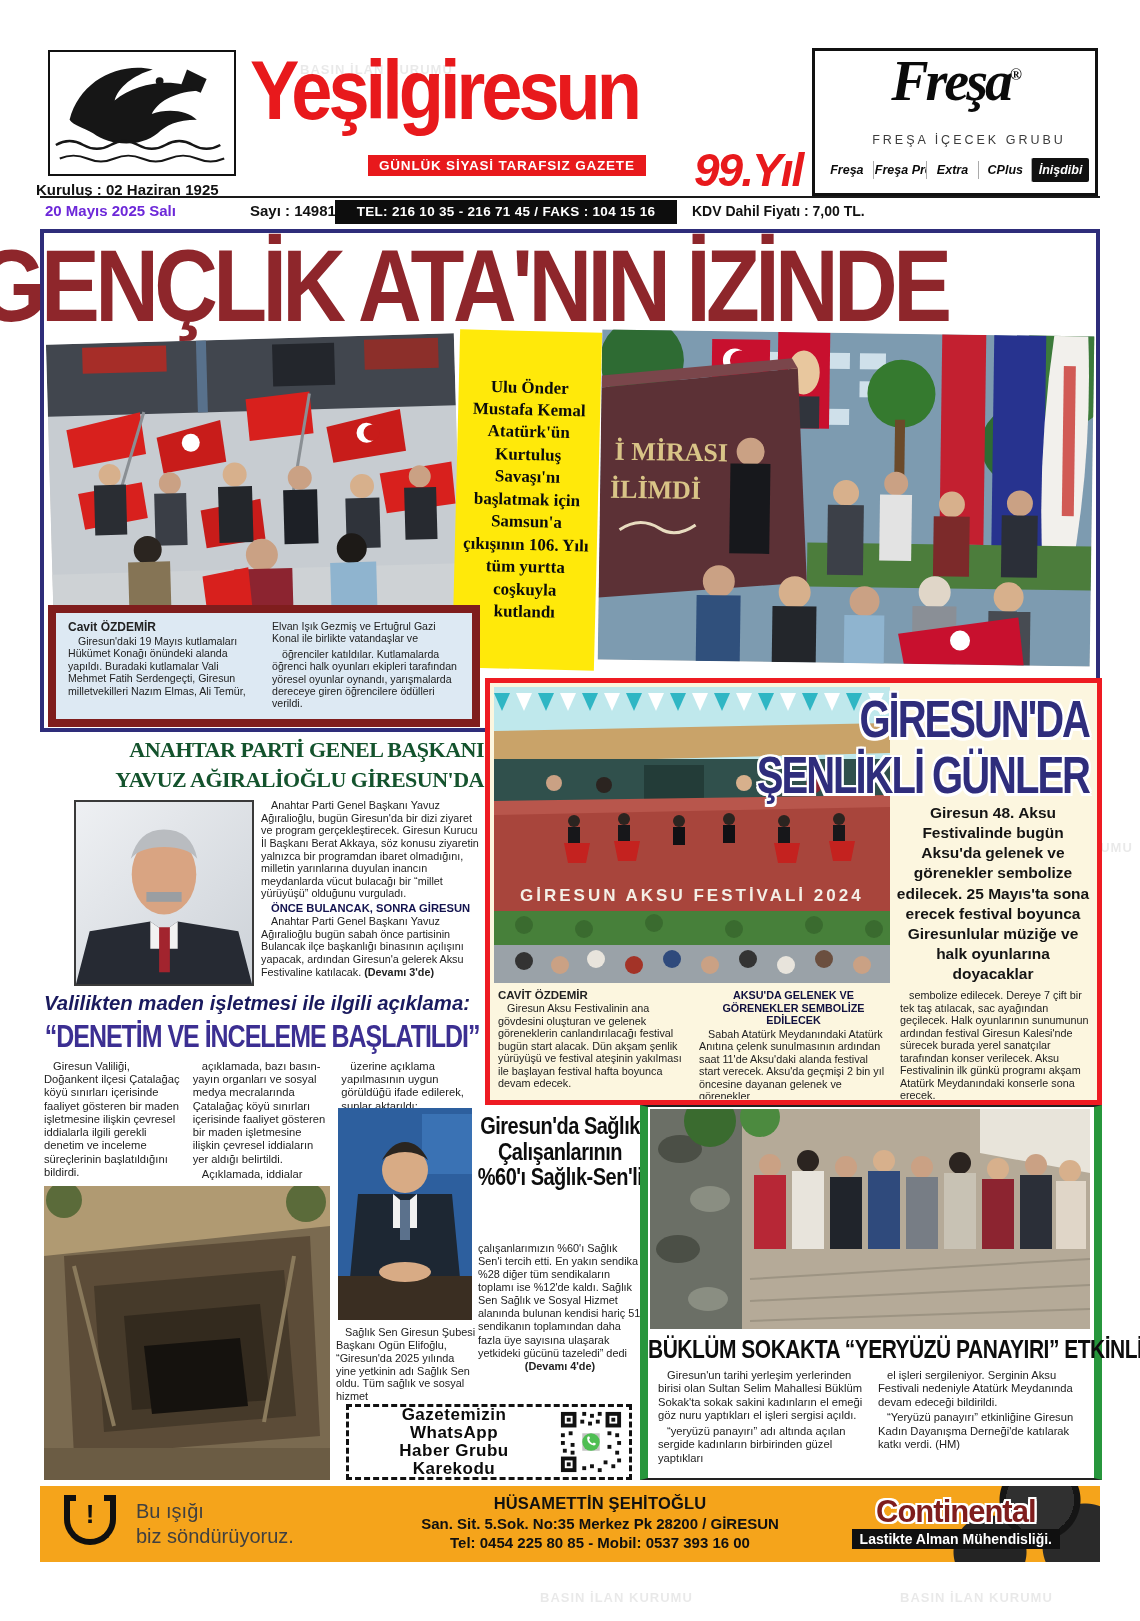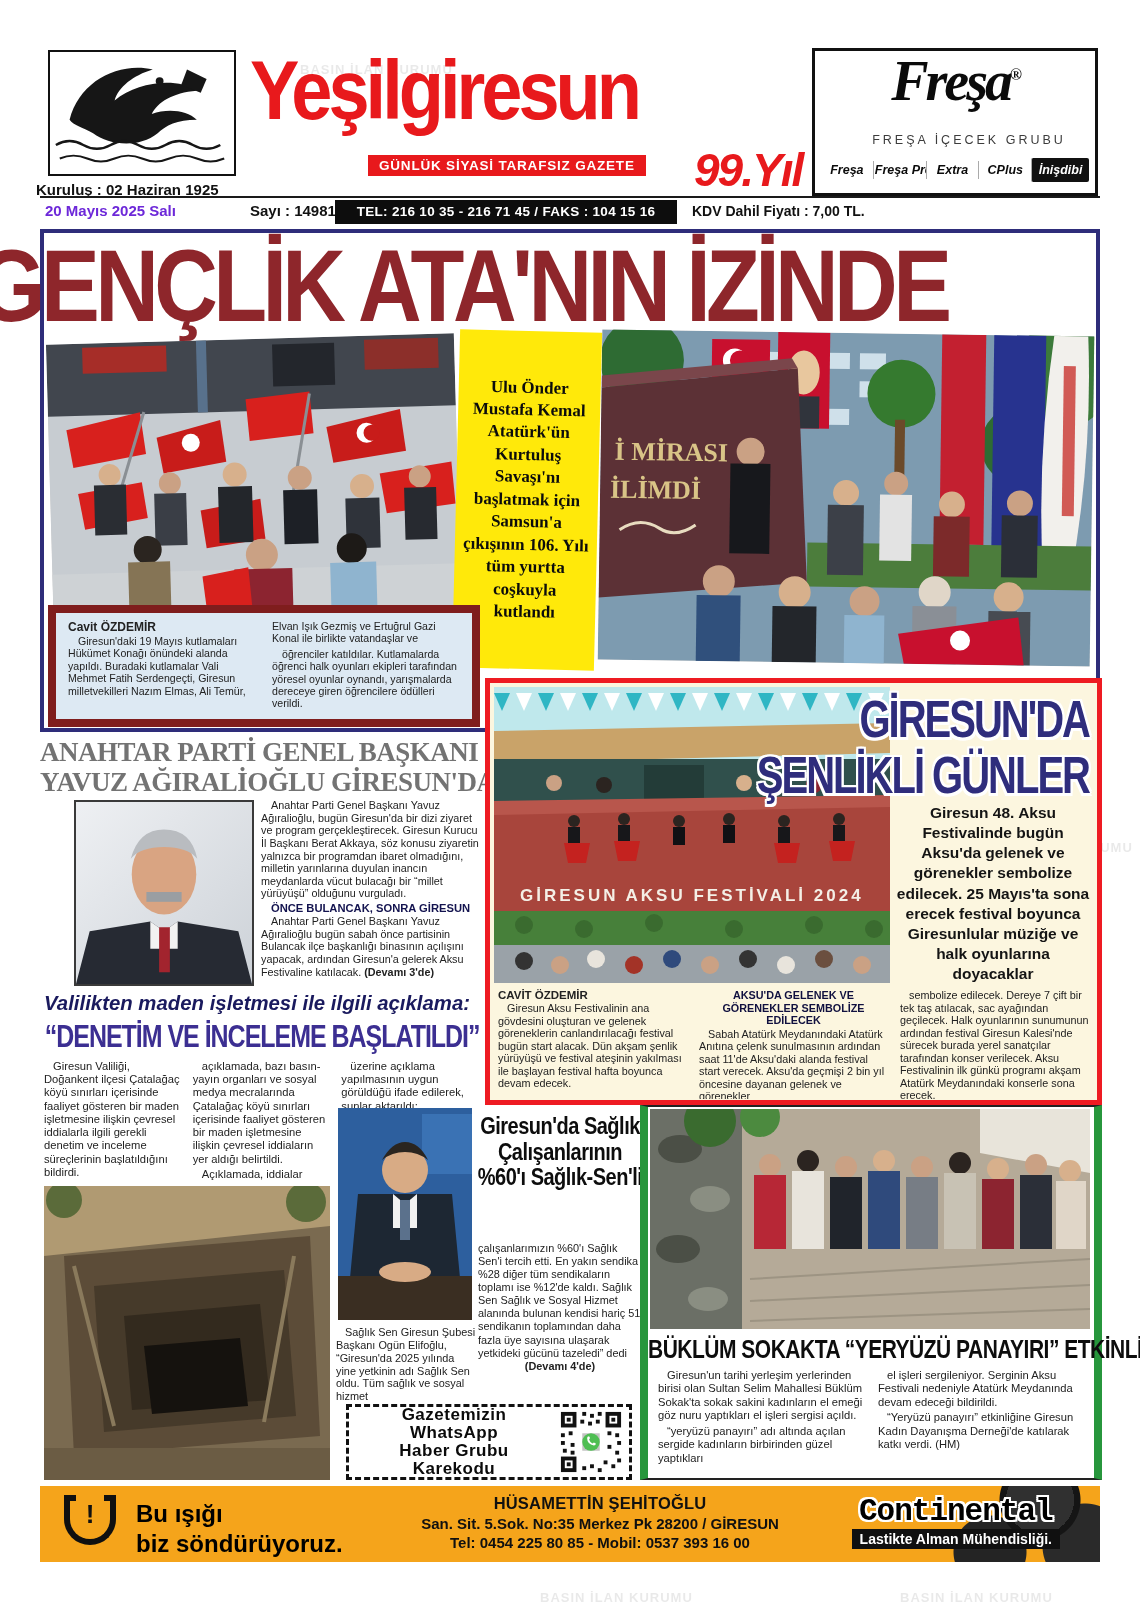--- a/index.html
+++ b/index.html
@@ -36,21 +36,21 @@
   #lead-headline { display:inline-block; font-size:76px; font-weight:bold; letter-spacing:-4px; color:#8e262b; line-height:1; transform:scale(1.16,1.34); transform-origin:top center; white-space:nowrap; }
   .photo { position:absolute; overflow:hidden; background:#ccc; }
   #photo-march { left:6px; top:106px; width:408px; height:296px; transform:rotate(-1.6deg); z-index:2; }
   #yellow-note { position:absolute; left:412px; top:98px; width:142px; height:338px; background:#ffe90a; transform:rotate(1.4deg); z-index:3; display:flex; align-items:center; padding:10px 8px; font-family:"Liberation Serif", serif; font-weight:bold; font-size:17px; line-height:1.32; text-align:center; color:#0c0c0c; }
   #photo-monument { left:556px; top:100px; width:492px; height:330px; transform:rotate(.8deg); z-index:1; }
   #lead-caption { position:absolute; left:4px; top:372px; width:432px; height:122px; background:#dde9f3; border:8px solid #7f1d1d; padding:7px 12px; column-count:2; column-gap:16px; font-size:10.6px; line-height:1.17; color:#222; overflow:hidden; z-index:4; }
   #lead-caption .byline { font-weight:bold; font-size:12px; display:block; margin-bottom:1px; }
   #lead-caption p { margin:0 0 3px 0; text-indent:10px; }
 
   
-  .serif-head { position:absolute; width:444px; left:40px; text-align:left; font-family:"Liberation Serif", serif; font-weight:bold; font-size:27px; color:#737373; letter-spacing:-.5px; white-space:nowrap; }
+  .serif-head { position:absolute; width:444px; left:40px; text-align:right; font-family:"Liberation Serif", serif; font-weight:bold; font-size:22px; color:#14532d; letter-spacing:-.5px; white-space:nowrap; }
   #anahtar-h1 { top:737px; }
   #anahtar-h2 { top:767px; }
   #anahtar-photo { left:74px; top:800px; width:180px; height:186px; border:2px solid #3a3a3a; }
   #anahtar-text { left:261px; top:799px; width:219px; height:192px; font-size:10.8px; line-height:1.17; color:#222; overflow:hidden; }
   #anahtar-text p { margin:0 0 2px 0; text-indent:10px; }
   #anahtar-sub { text-align:center; font-weight:bold; color:#13134f; font-size:11.2px; }
   .more { font-weight:bold; white-space:nowrap; }
 
   
   #festival-box { left:485px; top:678px; width:617px; height:427px; border:5px solid #ee1b22; background:#fcf6df; z-index:6; }
@@ -96,31 +96,31 @@
   #buklum-cols { position:absolute; left:10px; right:10px; top:262px; height:106px; display:flex; gap:14px; font-size:11.2px; line-height:1.2; color:#222; overflow:hidden; }
   #buklum-cols > div { flex:1; }
   #buklum-cols p { margin:0 0 2px 0; text-indent:9px; }
 
   
   #footer { left:40px; top:1486px; width:1060px; height:76px; background:#f5a41b; overflow:hidden; }
   #tpms { position:absolute; left:24px; top:13px; width:52px; height:46px; border:6px solid #101010; border-top:none; border-radius:0 0 28px 28px; }
   #tpms::before, #tpms::after { content:""; position:absolute; top:-4px; width:12px; height:6px; background:#101010; }
   #tpms::before { left:-6px; } #tpms::after { right:-6px; }
   #tpms-mark { position:absolute; left:0; right:0; top:2px; text-align:center; font-weight:bold; font-size:26px; color:#101010; line-height:1; }
-  #f-slogan { position:absolute; left:96px; top:13px; font-weight:bold; font-size:24px; line-height:1.25; color:#000000; }
+  #f-slogan { position:absolute; left:96px; top:13px; font-weight:normal; font-size:20px; line-height:1.25; color:#404040; }
   #f-center { position:absolute; left:330px; width:460px; top:8px; text-align:center; color:#101010; }
   #f-name { font-weight:bold; font-size:16.5px; letter-spacing:.2px; }
   #f-addr, #f-phone { font-weight:bold; font-size:15px; margin-top:2px; }
   #tires { position:absolute; right:0; top:0; width:260px; height:76px;
     background:
       radial-gradient(circle at 200px 14px, #303030 0 34px, #151515 34px 40px, transparent 41px),
       radial-gradient(circle at 245px 60px, #2a2a2a 0 42px, transparent 43px),
       radial-gradient(circle at 150px 66px, #242424 0 36px, transparent 37px); }
   #conti-wrap { position:absolute; right:40px; top:10px; text-align:center; }
-  #conti { font-family:Liberation Mono, monospace; font-weight:bold; font-size:31px; letter-spacing:-1px; color:#000000; line-height:1;
+  #conti { font-family:Liberation Sans, sans-serif; font-weight:bold; font-size:31px; letter-spacing:-1px; color:#7f1d1d; line-height:1;
     text-shadow:-2px 0 #fff,2px 0 #fff,0 -2px #fff,0 2px #fff,-2px -2px #fff,2px 2px #fff,-2px 2px #fff,2px -2px #fff; }
   #conti-sub { display:inline-block; margin-top:2px; background:#101010; color:#fff; font-weight:bold; font-size:14px; padding:2px 8px; }
 
   svg { display:block; }
 </style>
 </head>
 <body>
 
 <div class="page">
 

